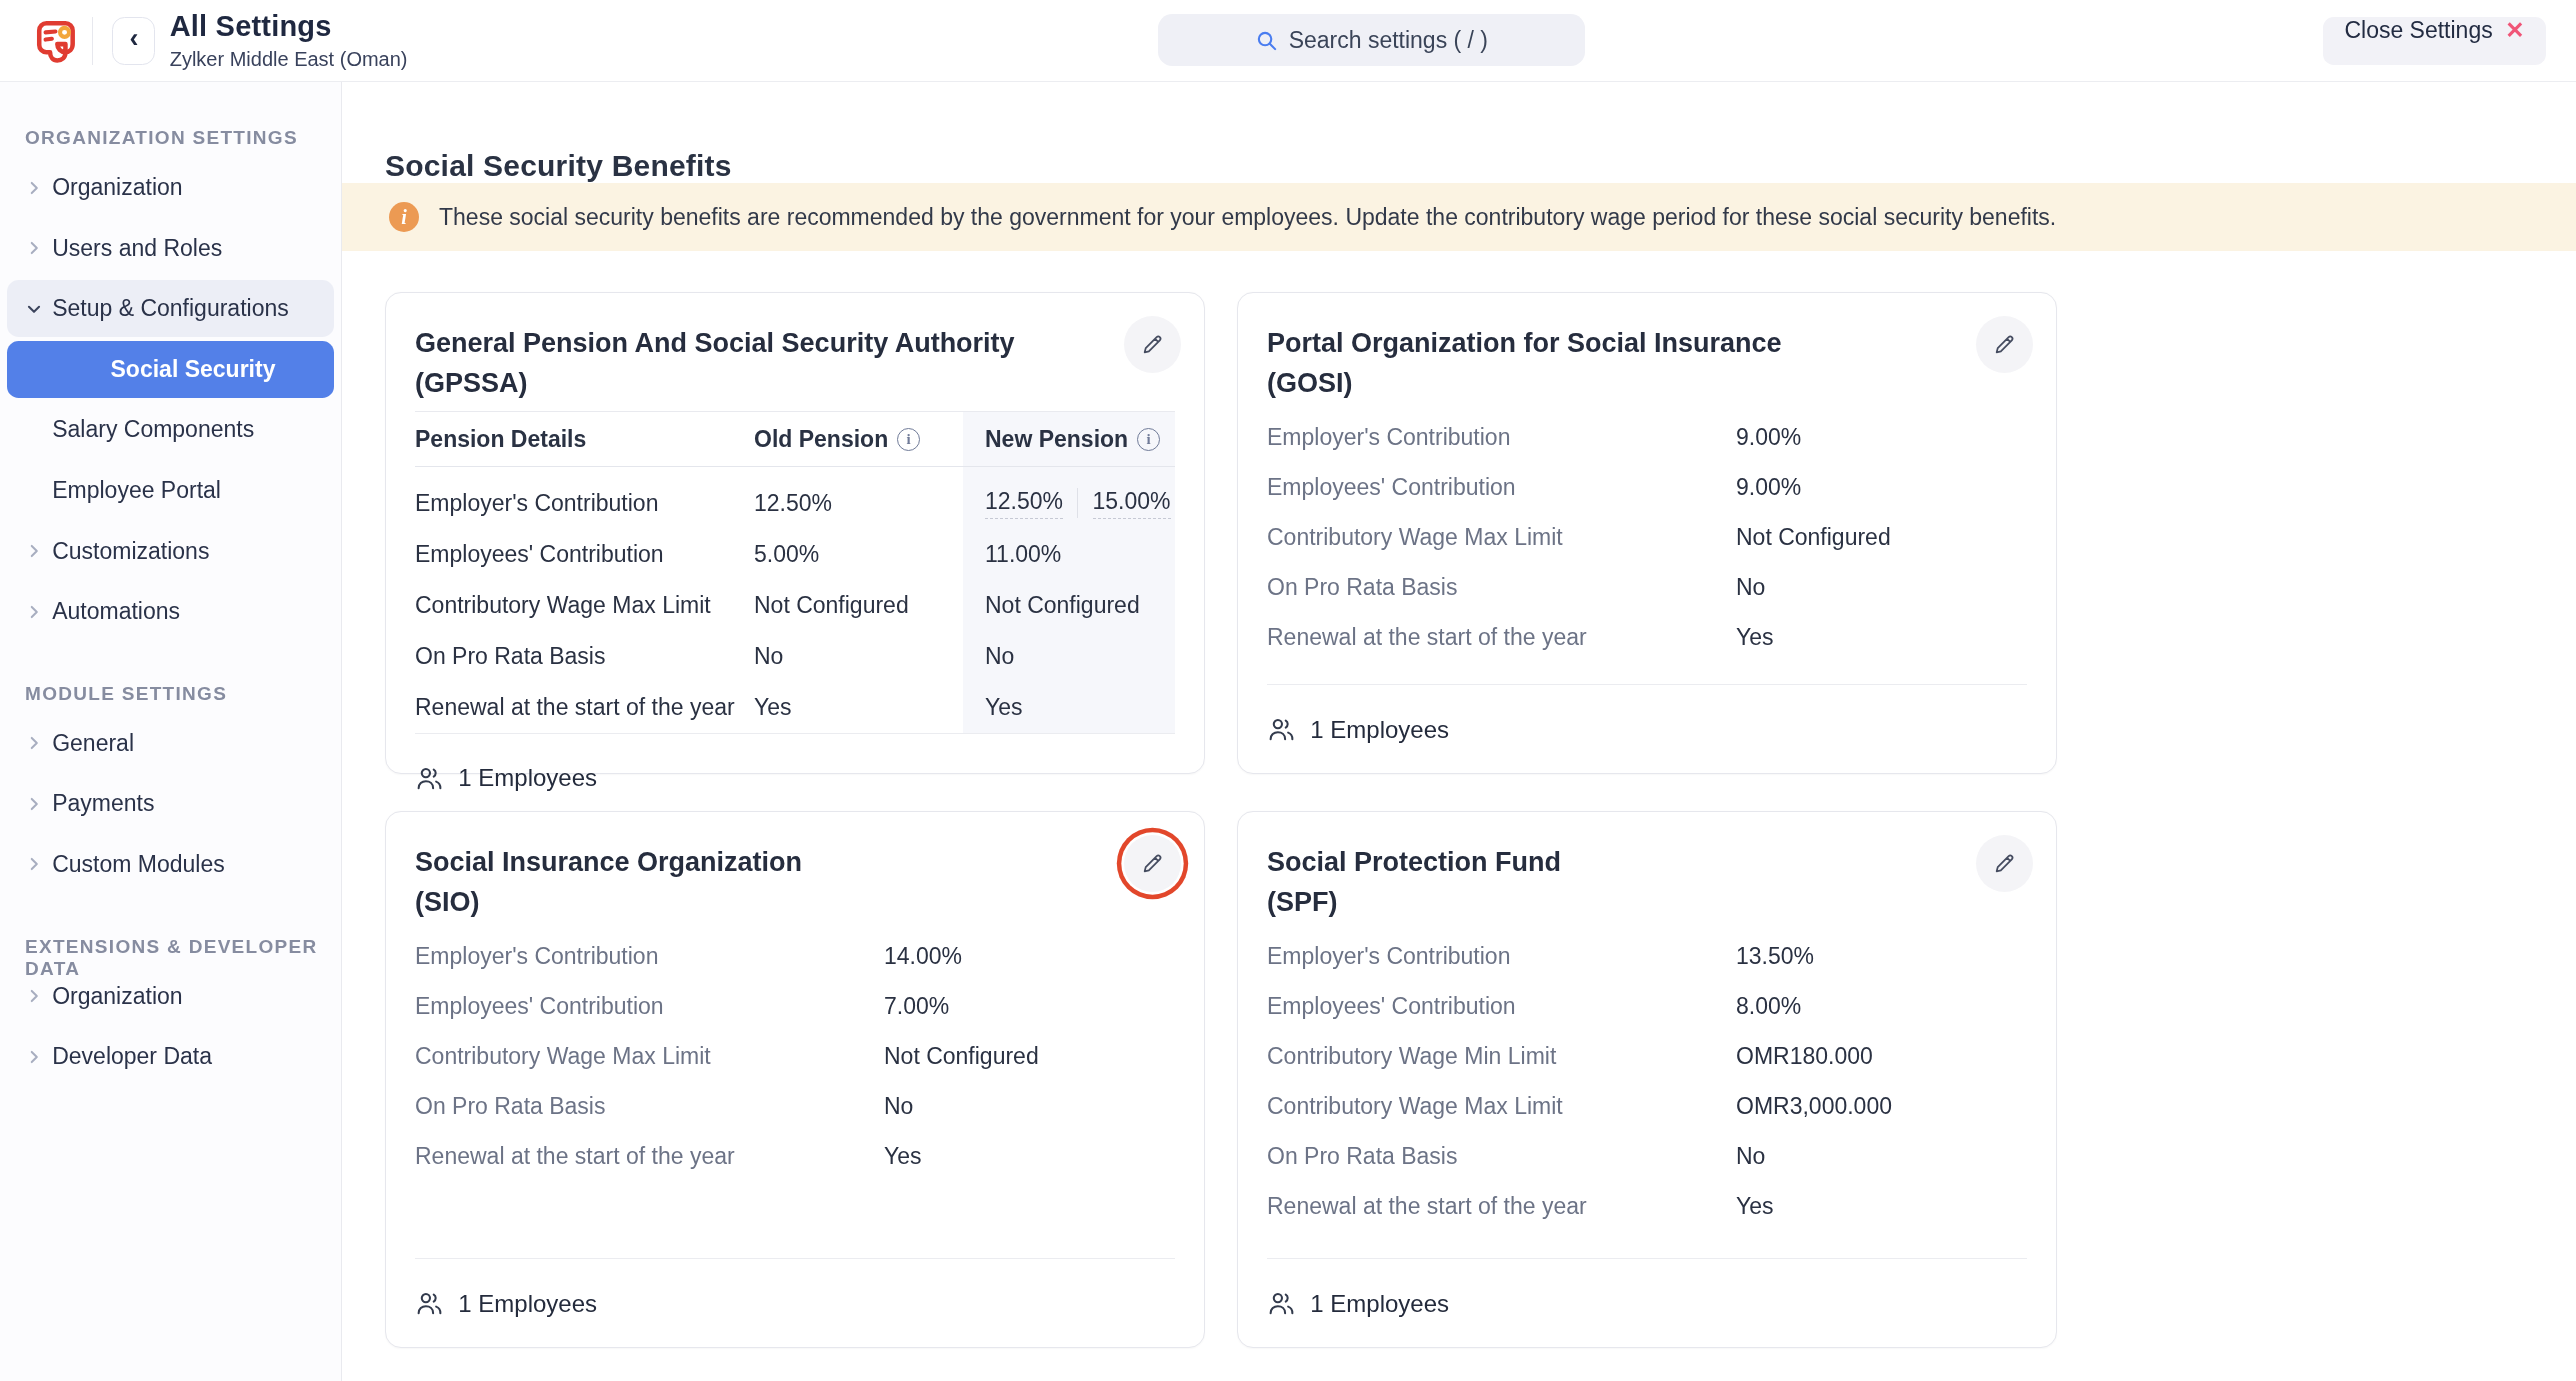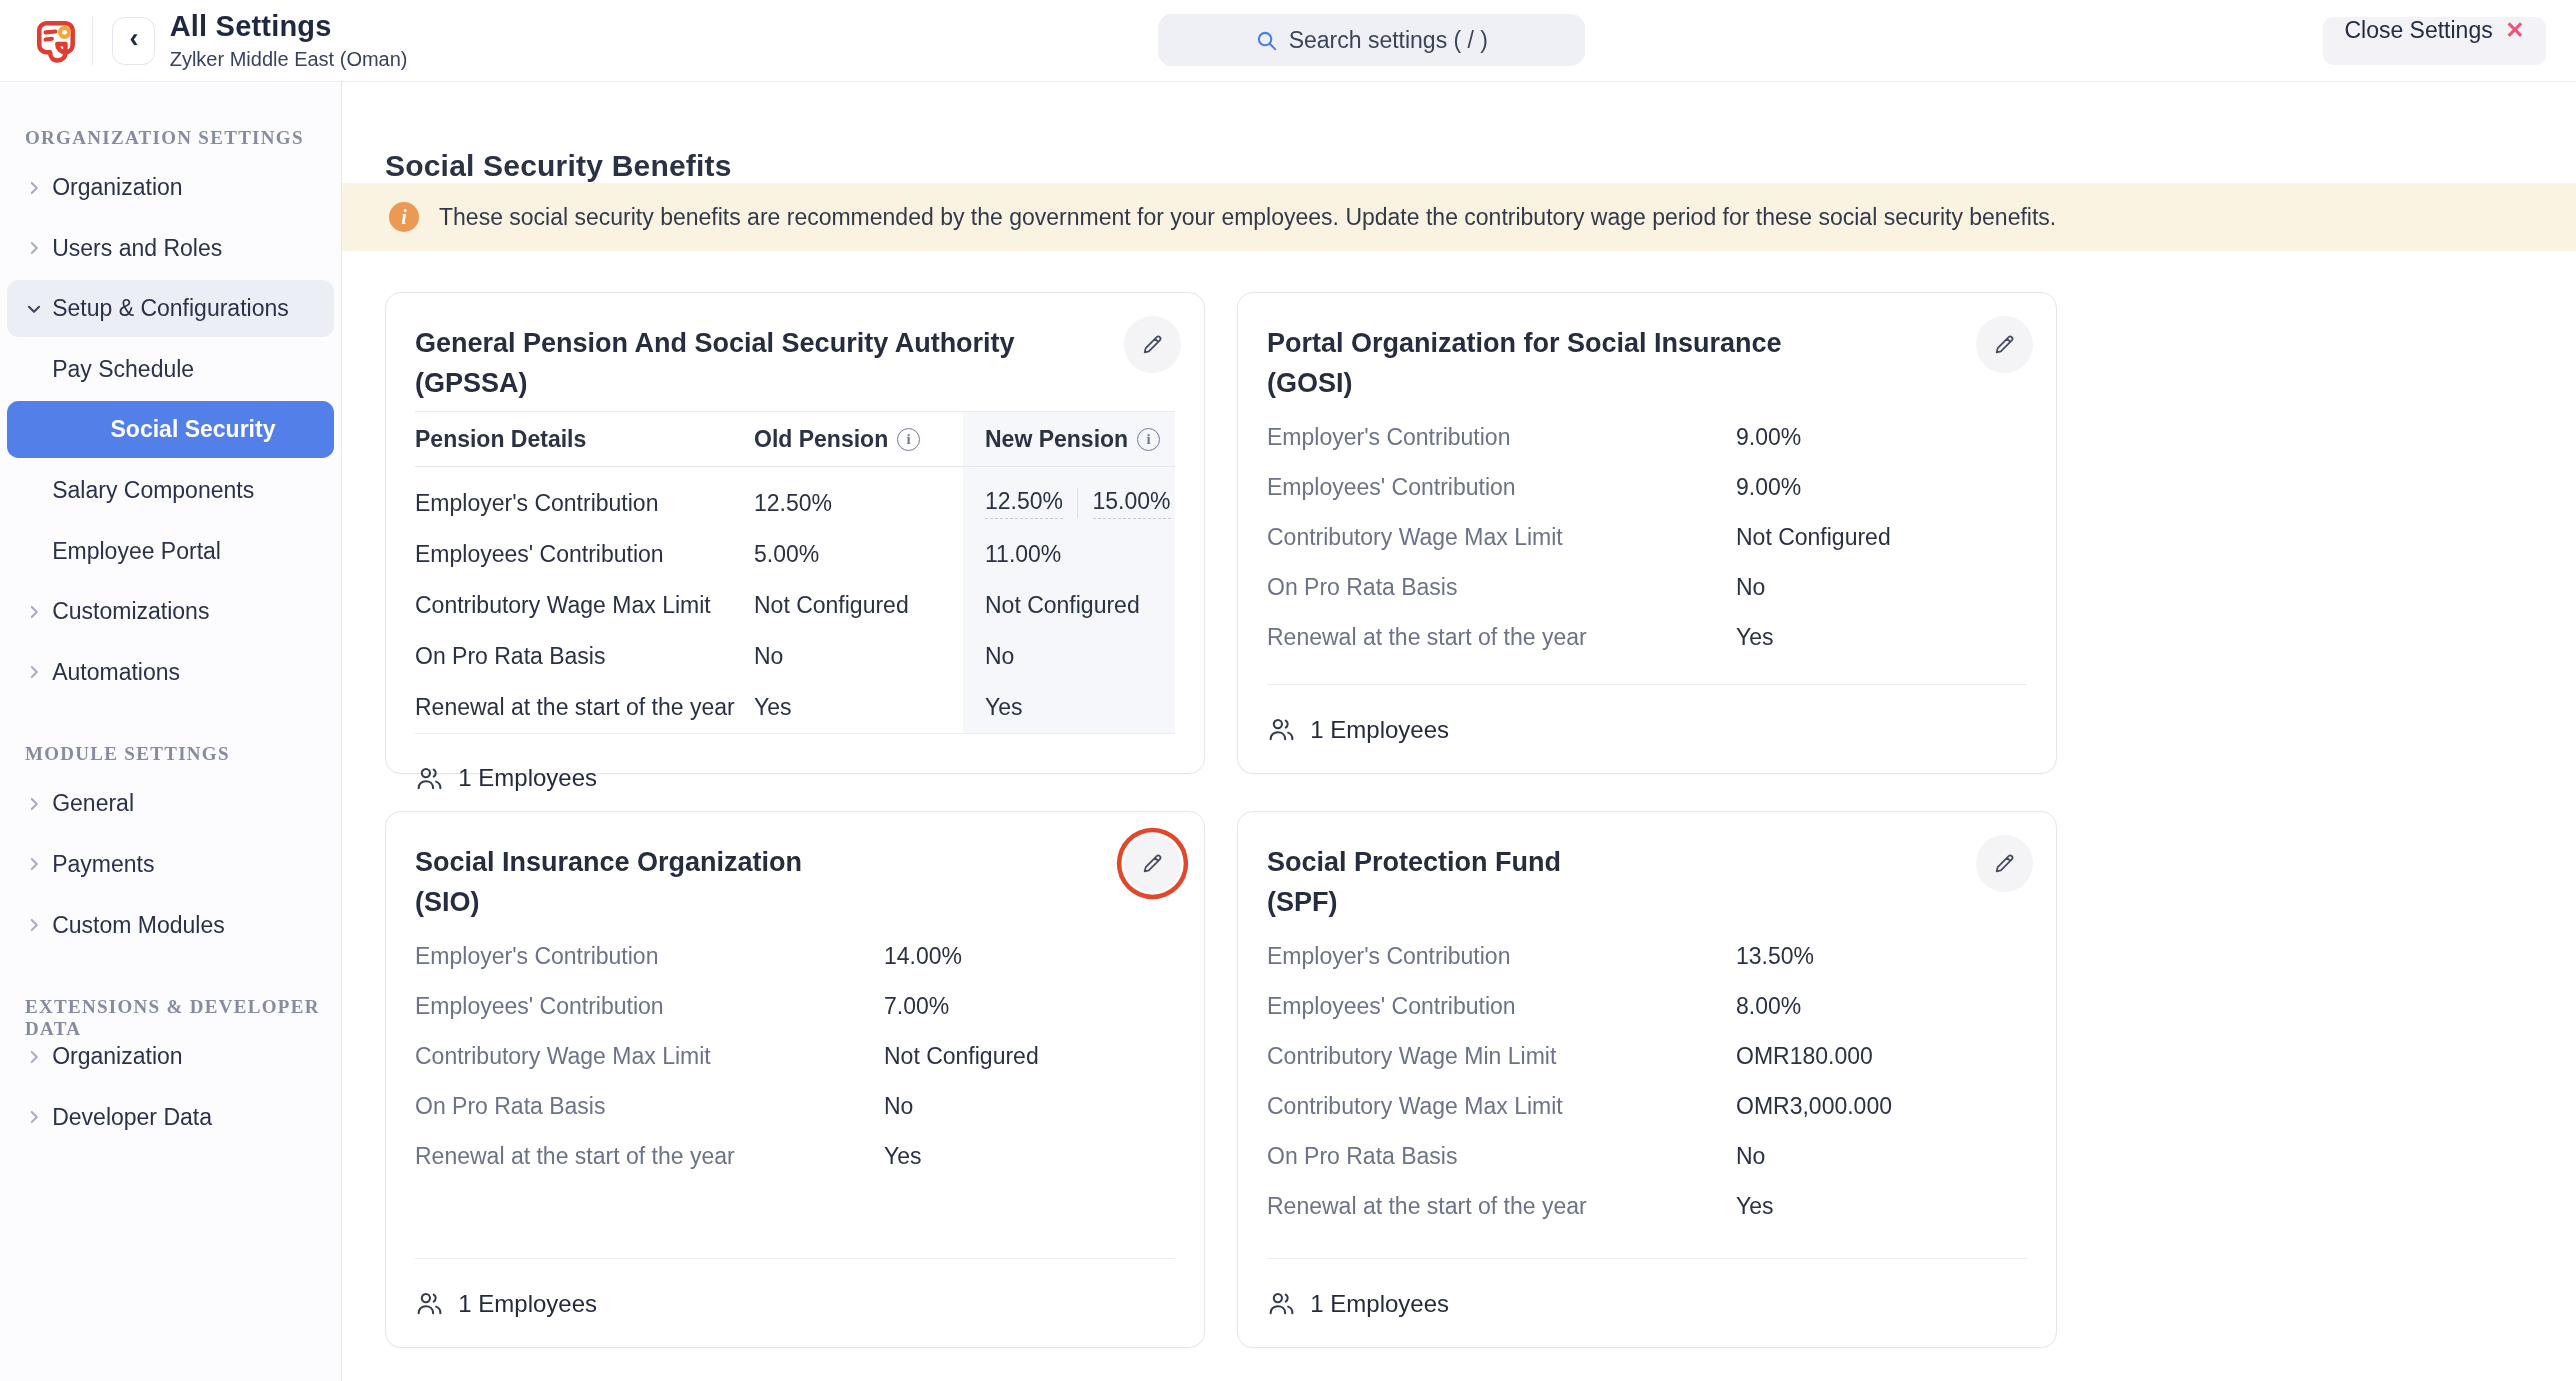--- a/index.html
+++ b/index.html
@@ -23,21 +23,21 @@
   .close-pill { position:absolute; right:30px; top:17px; height:48px; border-radius:10.7px; background:#F2F2F7;
     display:flex; align-items:flex-start; padding:0 21.5px; gap:12.5px; cursor:pointer; }
   .close-pill .txt { font-size:23px; color:#232C42; }
   .close-x { font-size:23px; color:#F05577; font-weight:700; }
 
   
   .body-wrap { display:flex; height:1299px; }
   .sidebar { width:342px; flex:0 0 342px; background:#FCFCFE; border-right:0.9px solid #E9EAEF;
     padding-top:45px; overflow:hidden; }
   .side-section-label { font-size:19px; font-weight:700; letter-spacing:1.3px; color:#868CA0;
-    margin:0 0 9px 25px; height:23px;font-family:Liberation Serif, serif; }
+    margin:0 0 9px 25px; height:23px; }
   .side-gap { height:39px; }
   .side-item { height:57px; margin:0 7.2px 3.6px 7.2px; border-radius:11.6px; display:flex; align-items:center;
     padding-left:18px; cursor:pointer; }
   .side-item .chev { width:27px; display:flex; align-items:center; }
   .side-item .lbl { font-size:23px; color:#2A3249; }
   .side-item.expanded { background:#ECEEF6; }
   .side-item.subitem { padding-left:45px; }
   .side-item.active { background:#5380E8;justify-content:center; }
   .side-item.active .lbl { color:#fff; font-weight:700; }
 
@@ -146,23 +146,20 @@
       <span class="lbl">Users and Roles</span>
     </div>
     <div class="side-item expanded">
       <span class="chev">
           <svg width="18" height="18" viewBox="0 0 16 16">
             <path d="M3.5 6 L8 10.5 L12.5 6" fill="none" stroke="#3C445C" stroke-width="1.8" stroke-linecap="round" stroke-linejoin="round"></path>
           </svg>
         </span>
       <span class="lbl">Setup &amp; Configurations</span>
     </div>
-    <div class="side-item subitem">
-      <span class="lbl">Pay Schedule</span>
-    </div>
     <div class="side-item subitem active">
       <span class="lbl">Social Security</span>
     </div>
     <div class="side-item subitem">
       <span class="lbl">Salary Components</span>
     </div>
     <div class="side-item subitem">
       <span class="lbl">Employee Portal</span>
     </div>
     <div class="side-item">

